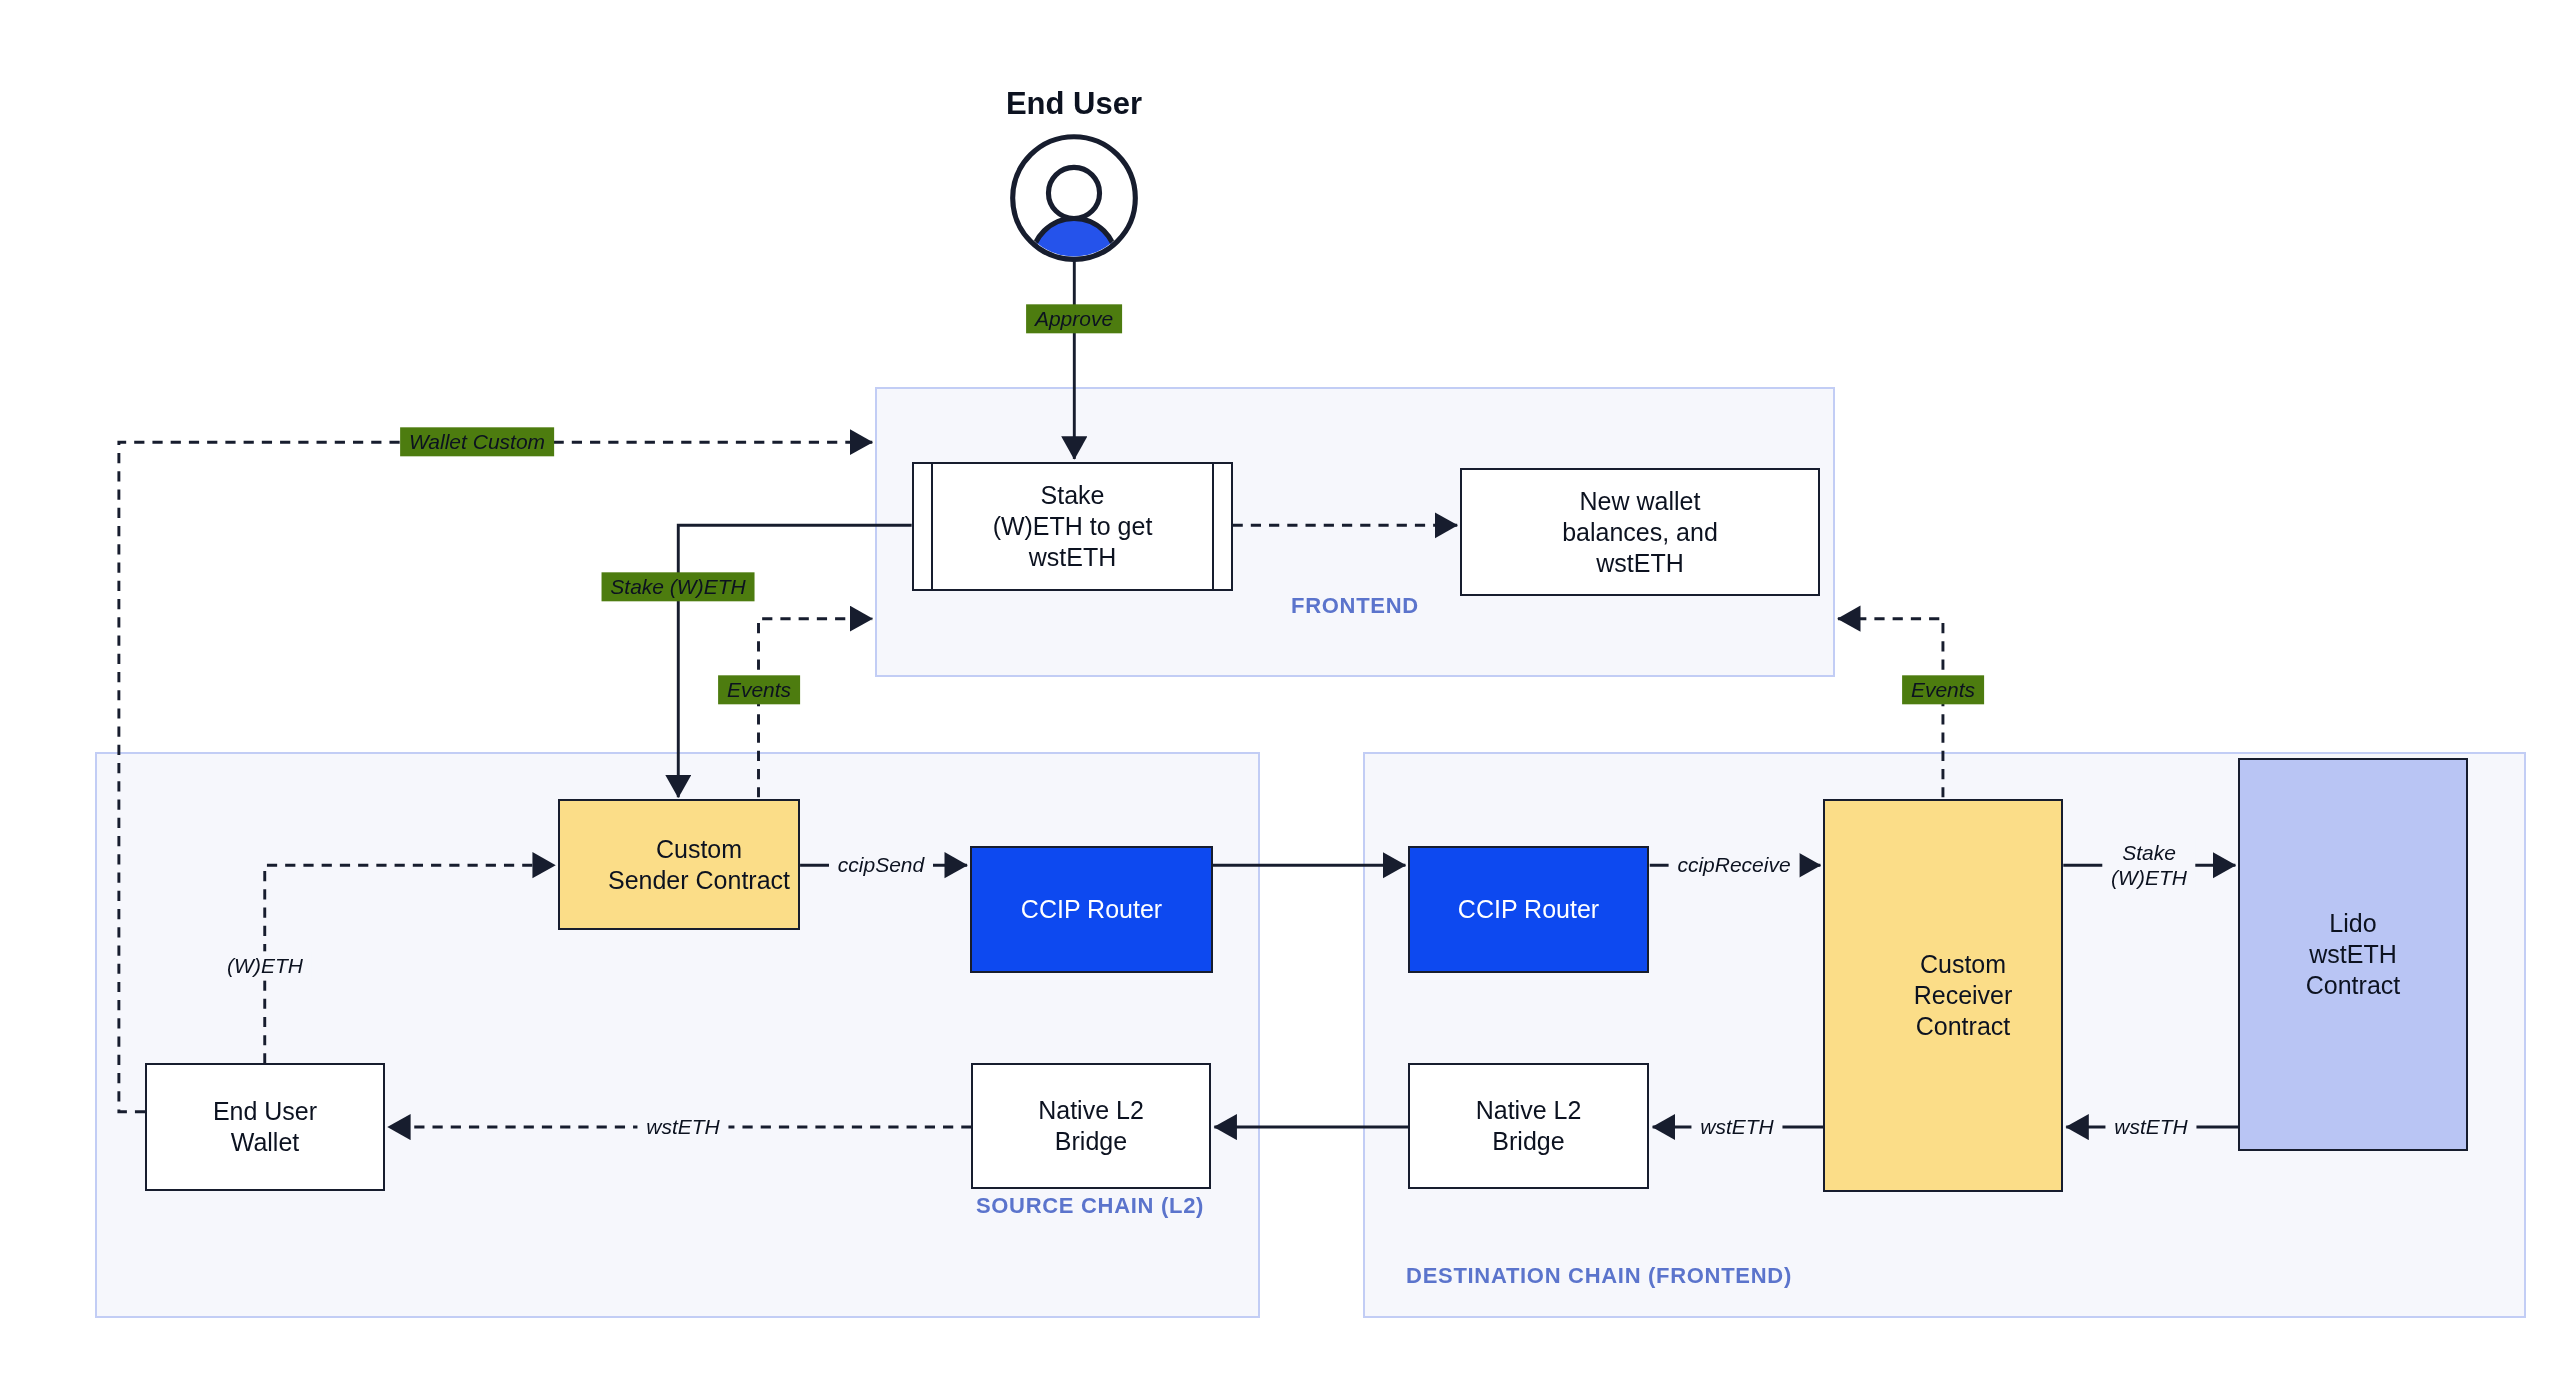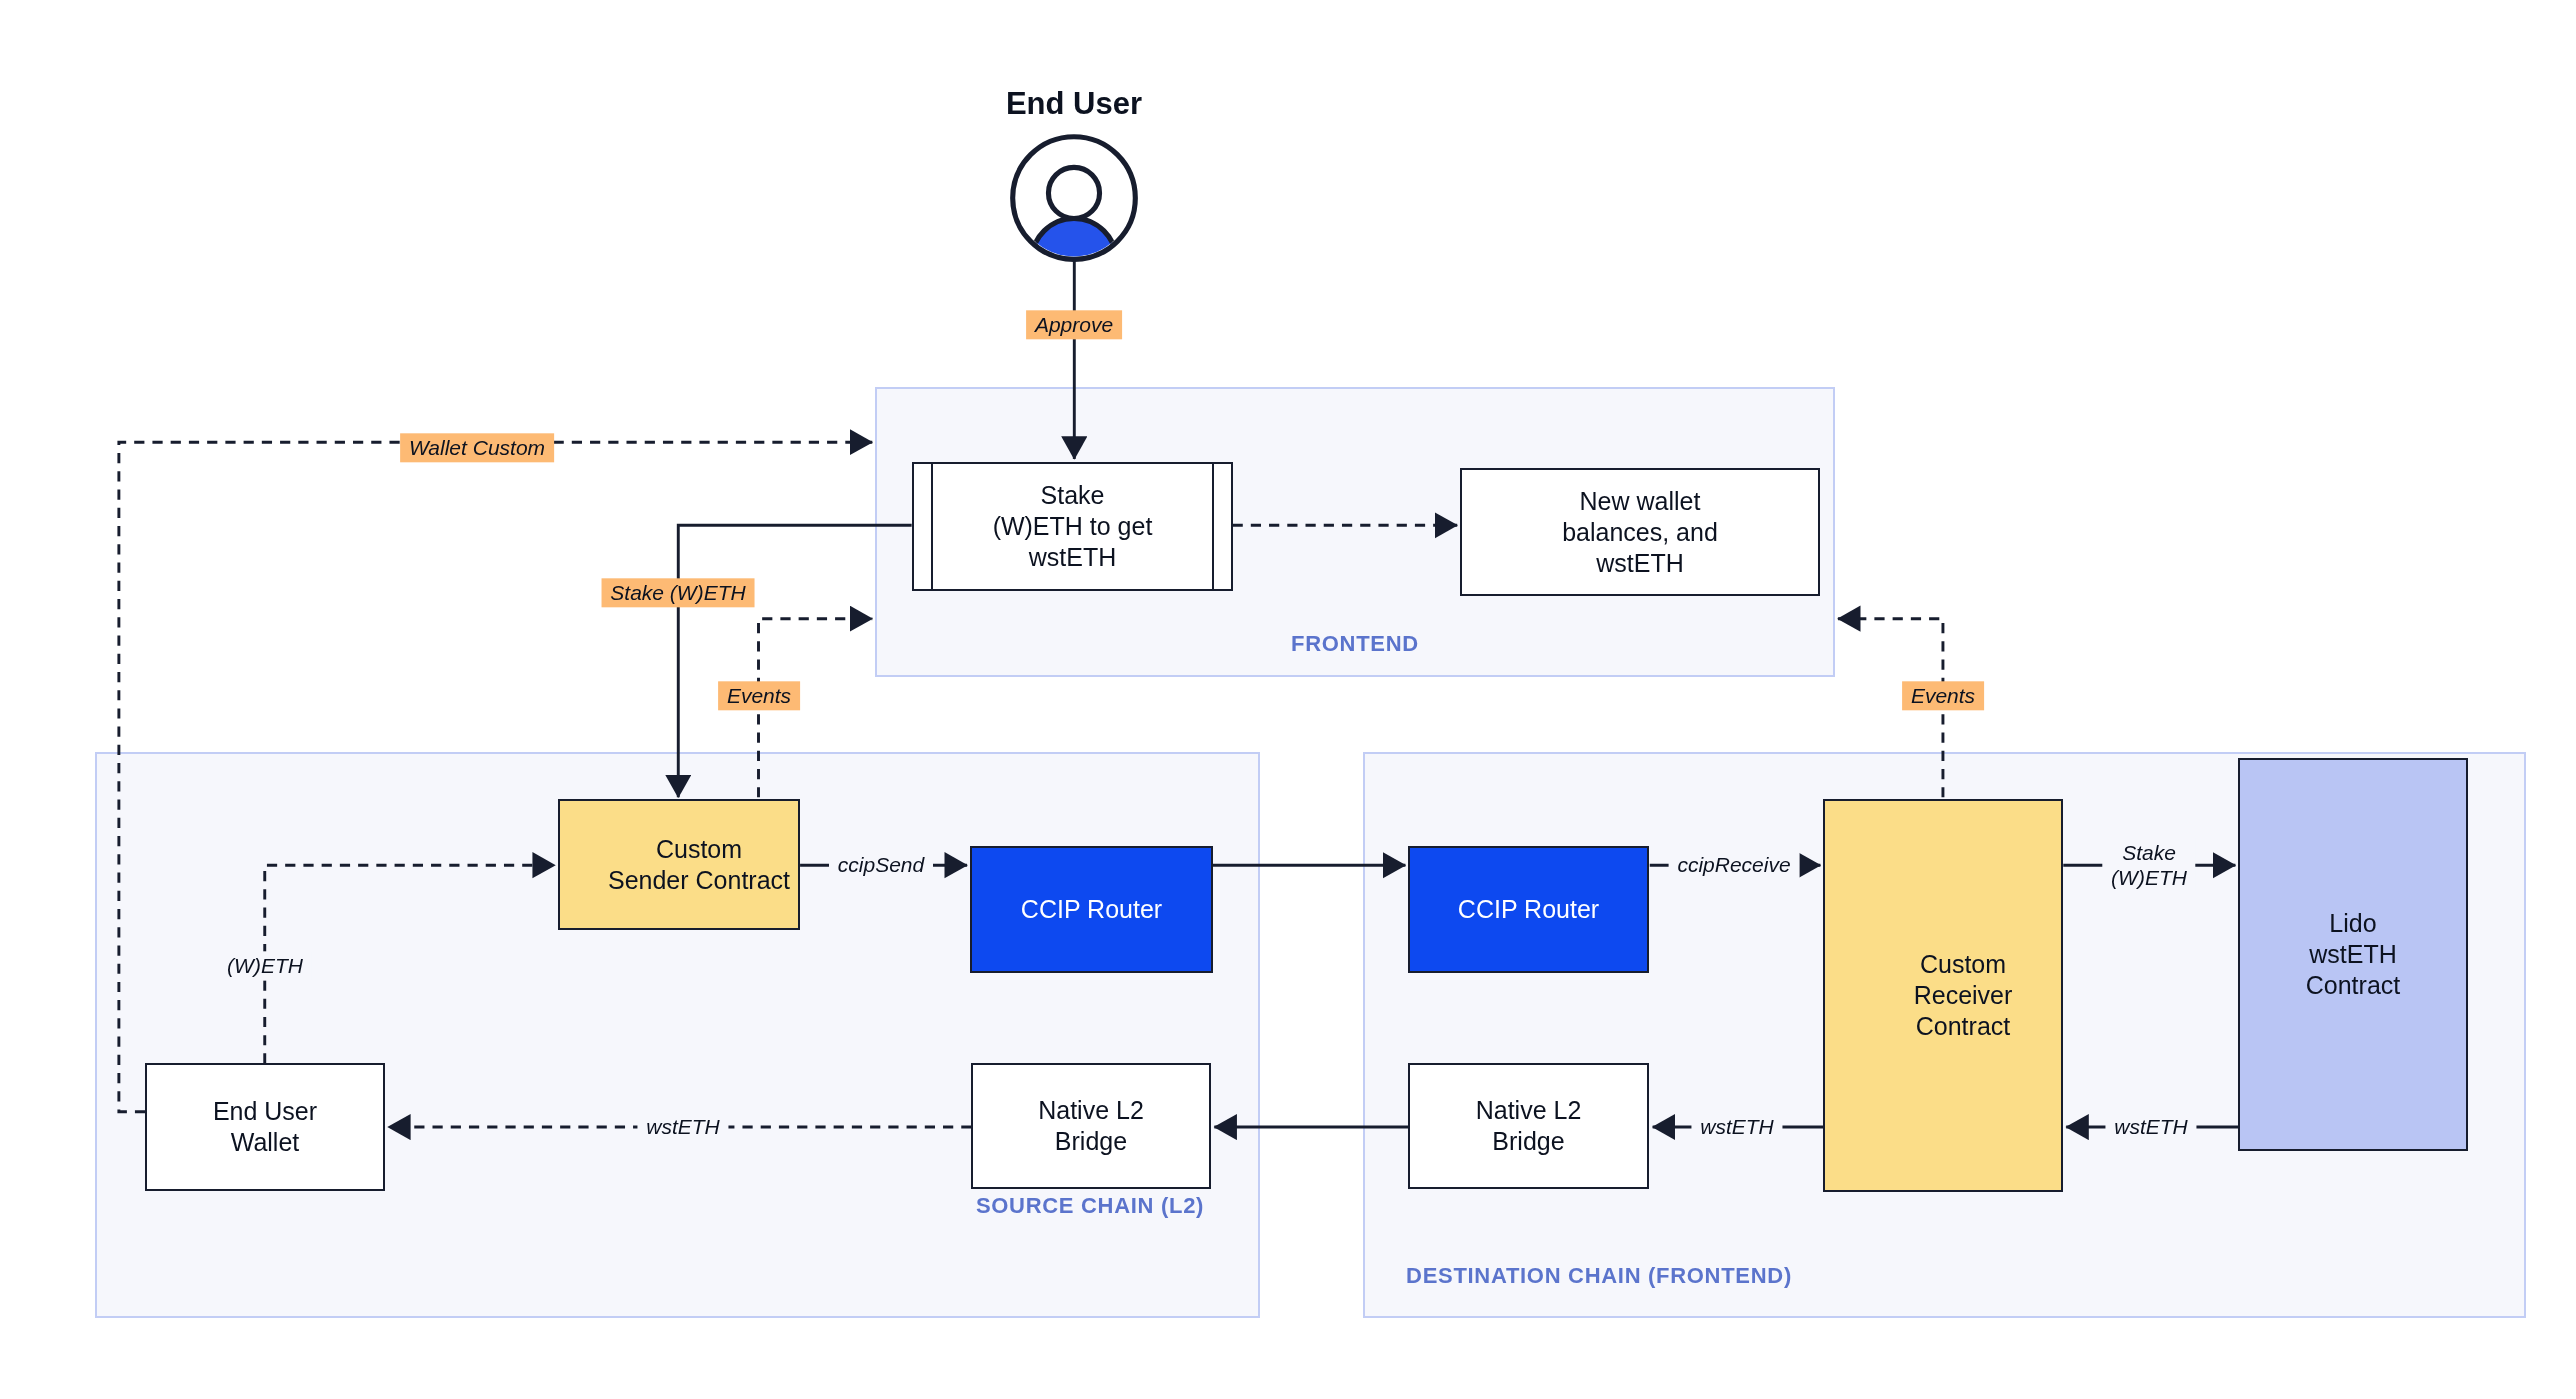--- a/index.html
+++ b/index.html
@@ -29,21 +29,21 @@
   .node.periwinkle{background:#b9c5f4;}
   .subroutine-bars{
     position:absolute;left:17px;right:17px;top:-0.7px;bottom:-0.7px;
     border-left:2.9px solid #171d2e;border-right:2.9px solid #171d2e;pointer-events:none;
   }
   .edge-label{
     position:absolute;z-index:5;transform:translate(-50%,-50%);
     font-size:21px;font-style:italic;font-weight:500;color:#0c1220;
     white-space:pre-line;text-align:center;padding:2.2px 8.8px;line-height:25px;
   }
-  .on-white{background:#fdba74;margin-top:6px;}
+  .on-white{background:#4d7c0f;}
   .on-tint{background:#f6f7fc;}
   .actor-title{
     position:absolute;z-index:5;transform:translate(-50%,-50%);
     font-size:31px;font-weight:700;color:#0c1220;white-space:nowrap;
   }
   .actor-icon{position:absolute;z-index:4;}
 </style>
 </head>
 <body>
 
@@ -142,21 +142,21 @@
     <div class="node-text">Lido
 wstETH
 Contract</div>
   </div>
 
   <div class="node" style="left:1408px;top:1063px;width:241px;height:126px;">
     <div class="node-text">Native L2
 Bridge</div>
   </div>
 
-  <div class="container-label" style="left:1355px;top:644px;">FRONTEND</div>
+  <div class="container-label" style="left:1355px;top:606px;">FRONTEND</div>
   <div class="container-label" style="left:1090px;top:1206px;">SOURCE CHAIN (L2)</div>
   <div class="container-label" style="left:1599px;top:1276px;">DESTINATION CHAIN (FRONTEND)</div>
 
   <div class="edge-label on-white" style="left:1074px;top:319px;">Approve</div>
   <div class="edge-label on-white" style="left:477px;top:442px;">Wallet Custom</div>
   <div class="edge-label on-white" style="left:678px;top:587px;">Stake (W)ETH</div>
   <div class="edge-label on-white" style="left:759px;top:690px;">Events</div>
   <div class="edge-label on-white" style="left:1943px;top:690px;">Events</div>
   <div class="edge-label on-tint" style="left:881px;top:865px;">ccipSend</div>
   <div class="edge-label on-tint" style="left:1734px;top:865px;">ccipReceive</div>

